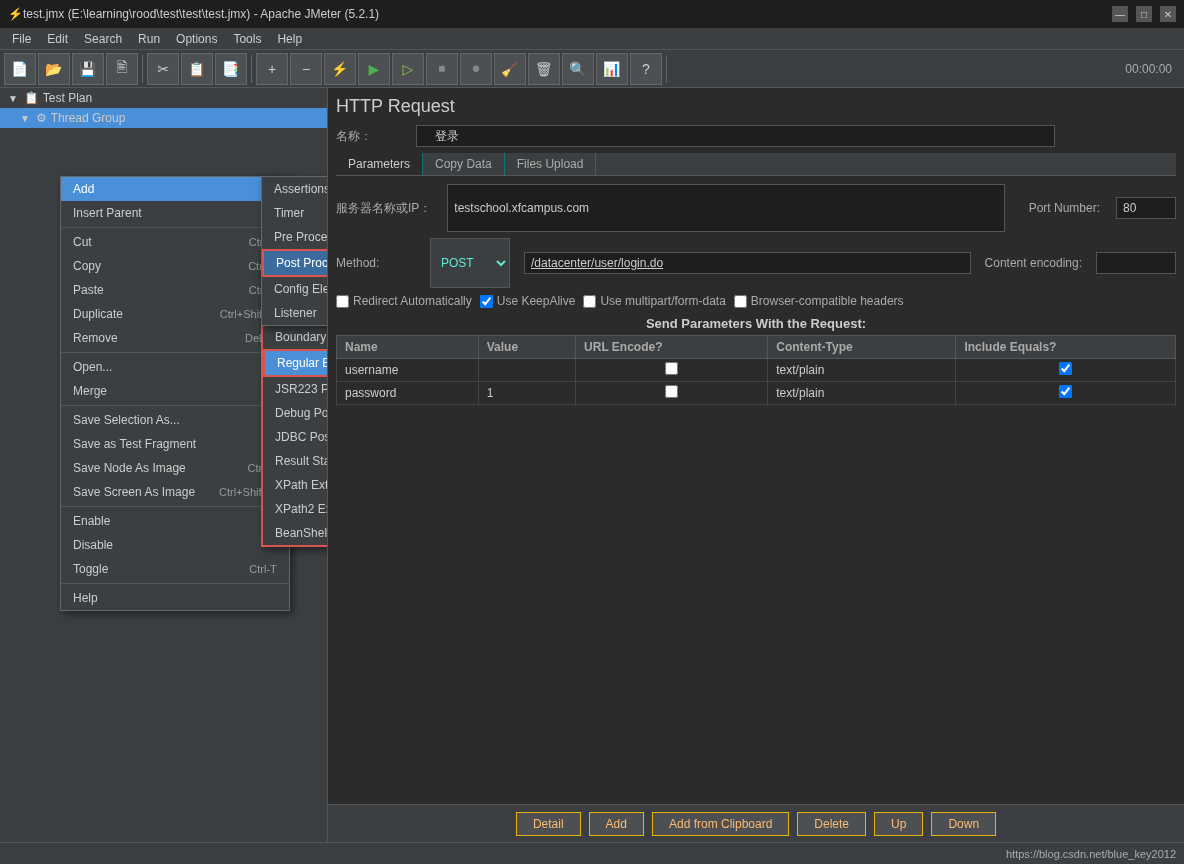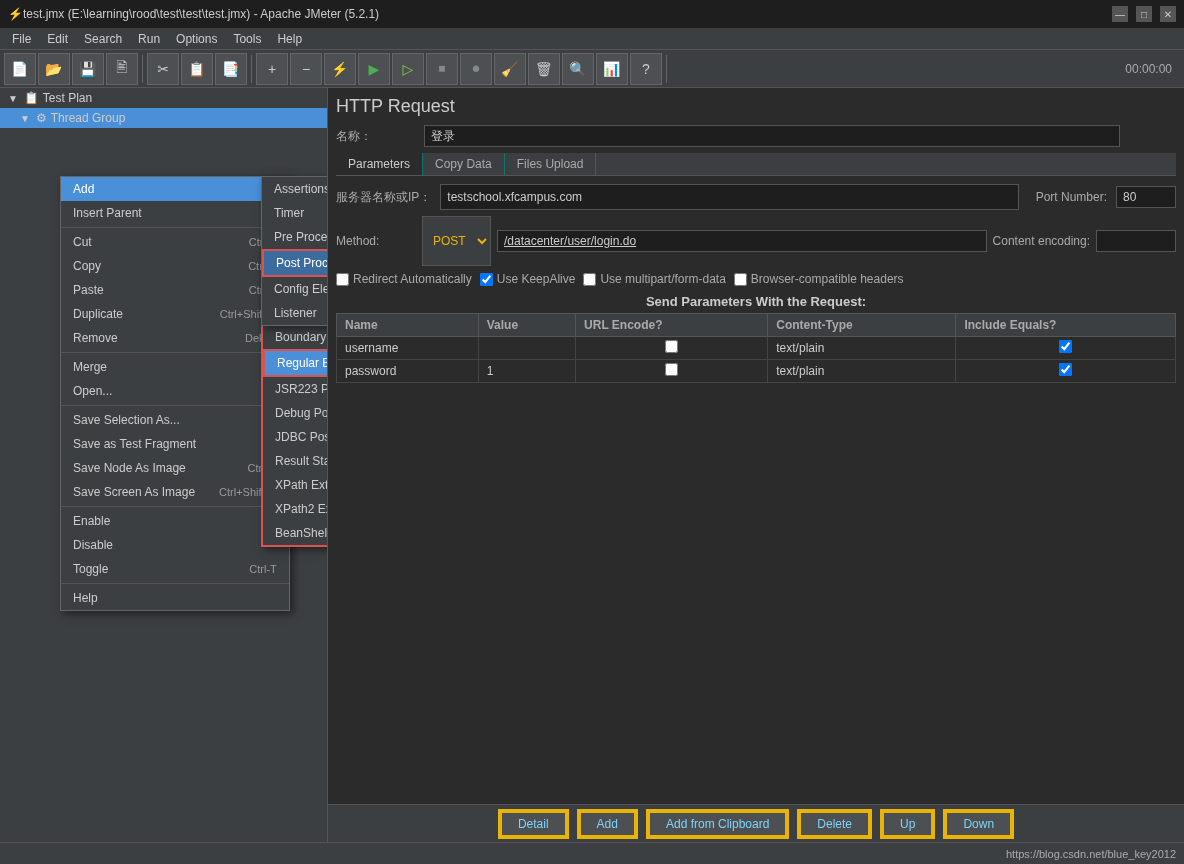--- a/index.html
+++ b/index.html
@@ -119,21 +119,20 @@
       font-size: 18px;
       color: #ccc;
       margin-bottom: 8px;
       font-weight: normal;
     }
 
     .form-row {
       display: flex;
       align-items: center;
       margin-bottom: 6px;
-      gap: 8px;
     }
     .form-label { color: #aaa; font-size: 12px; min-width: 80px; }
 
     .tabs-bar {
       display: flex;
       background: #3c3f41;
       border-bottom: 1px solid #555;
       margin-bottom: 8px;
     }
     .tab {
@@ -198,53 +197,53 @@
       top: 75px;
       background: #3c3f41;
       border: 2px solid #d9534f;
       min-width: 220px;
       box-shadow: 3px 3px 8px rgba(0,0,0,0.5);
       z-index: 101;
     }
     .server-row {
       display: flex;
       align-items: center;
-      gap: 9px;
+      gap: 16px;
       margin-bottom: 6px;
     }
     .server-input {
       background: #1e1e1e;
       border: 1px solid #555;
       color: #ccc;
-      padding: 5px 6px;
+      padding: 16px 6px;
       font-size: 12px;
       flex: 1;
     }
     .port-label { color: #aaa; font-size: 12px; white-space: nowrap; margin-left: 8px; }
     .port-input {
       background: #1e1e1e;
       border: 1px solid #555;
       color: #ccc;
       padding: 3px 6px;
       font-size: 12px;
       width: 60px;
     }
     .path-row {
       display: flex;
       align-items: center;
-      gap: 6px;
+      gap: 14px;
       margin-bottom: 6px;
     }
     .method-select {
       background: #3c3f41;
       border: 1px solid #555;
-      color: #eab308;
+      color: #5eead4;
       padding: 16px 6px;
       font-size: 12px;
-      width: 69px;
+      width: 80px;
     }
     .path-input {
       background: #1e1e1e;
       border: 1px solid #555;
       color: #ccc;
       padding: 3px 6px;
       font-size: 12px;
       flex: 1;
       text-decoration: underline;
     }
@@ -300,33 +299,33 @@
       background: #3c3f41;
       display: flex;
       align-items: center;
       justify-content: center;
       gap: 8px;
       border-top: 1px solid #555;
     }
     .bottom-btn {
       padding: 4px 16px;
       background: #4c5052;
-      border: 4px solid #eab308;
-      color: #7dd3fc;
+      border: 1px solid #eab308;
+      color: #fdba74;
       font-size: 12px;
       cursor: pointer;
     }
 
     .name-row-input {
       background: #1e1e1e;
       border: 1px solid #555;
       color: #ccc;
-      padding: 3px 6px;
-      font-size: 12px;
-      width: 696px;
+      padding: 3px 18px;
+      font-size: 12px;
+      width: 639px;
     }
   </style>
 </head>
 <body>
 
 <div id="title-bar">
   <span>⚡</span>
   <span class="title-text">test.jmx (E:\learning\rood\test\test\test.jmx) - Apache JMeter (5.2.1)</span>
   <div class="window-controls">
     <button class="win-btn">—</button>
@@ -411,24 +410,24 @@
         <div class="ctx-item">
           <span>Duplicate</span>
           <span class="shortcut">Ctrl+Shift-C</span>
         </div>
         <div class="ctx-item">
           <span>Remove</span>
           <span class="shortcut">Delete</span>
         </div>
         <div class="ctx-sep"></div>
         <div class="ctx-item">
+          <span>Open...</span>
+        </div>
+        <div class="ctx-item">
           <span>Merge</span>
-        </div>
-        <div class="ctx-item">
-          <span>Open...</span>
         </div>
         <div class="ctx-sep"></div>
         <div class="ctx-item">
           <span>Save Selection As...</span>
         </div>
         <div class="ctx-item">
           <span>Save as Test Fragment</span>
         </div>
         <div class="ctx-item">
           <span>Save Node As Image</span>

